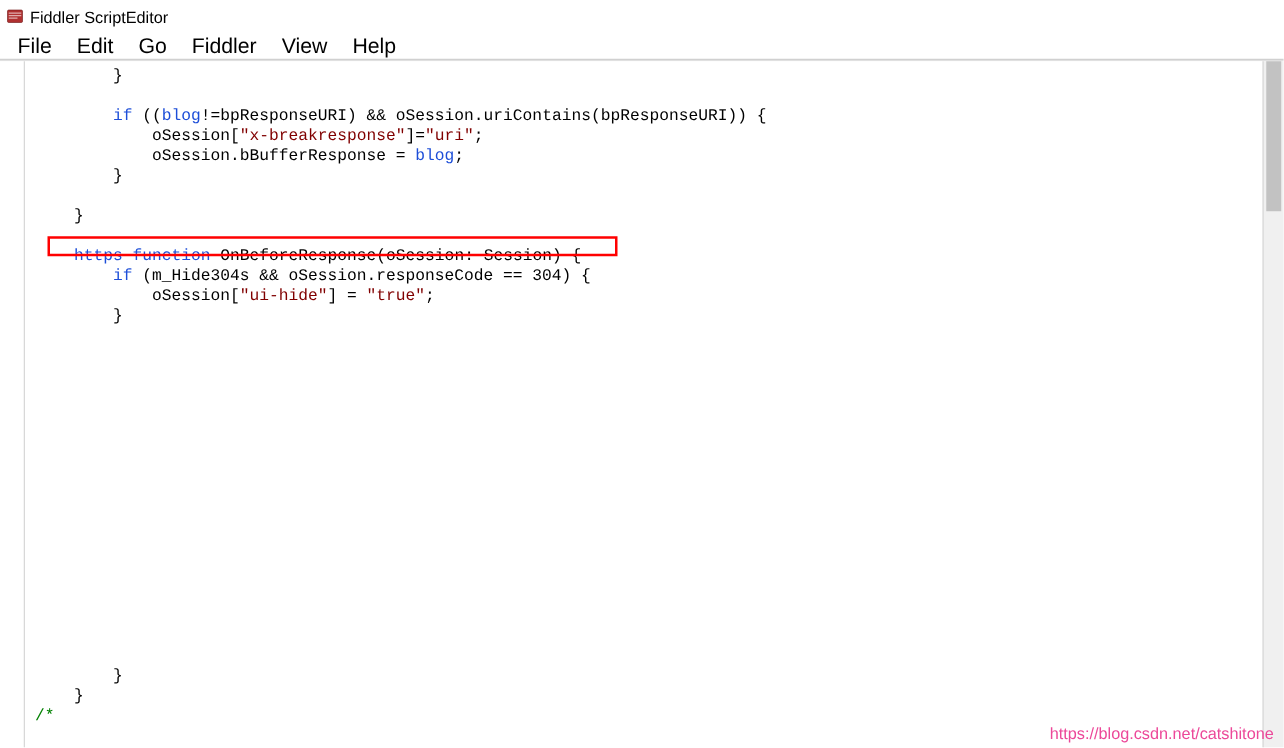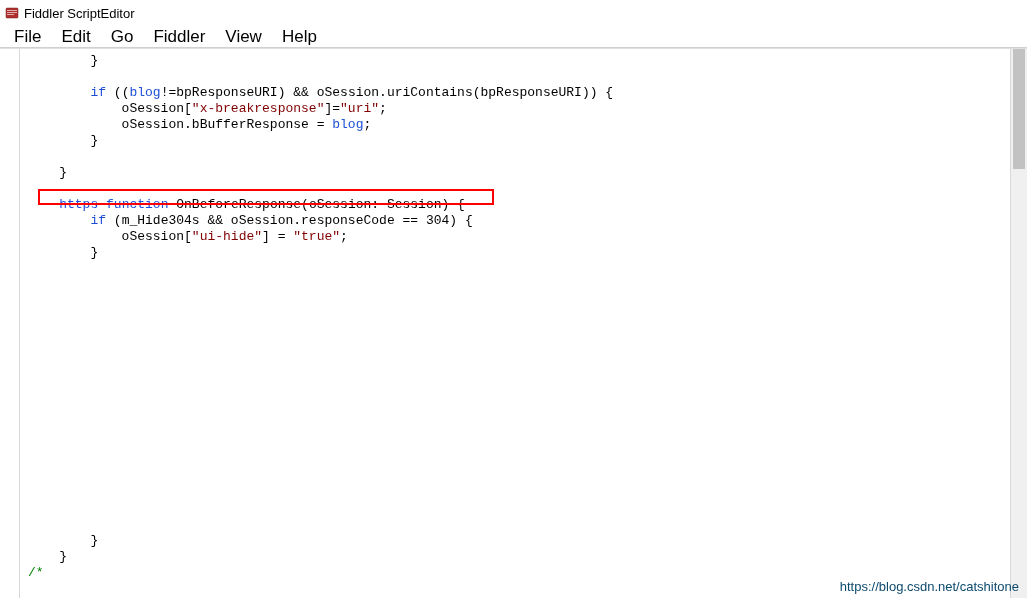--- a/index.html
+++ b/index.html
@@ -89,21 +89,21 @@
     .com { color: #008000; }
     .hl-box {
       position: absolute;
       border: 2px solid #ff0000;
       pointer-events: none;
     }
     .watermark {
       position: absolute;
       right: 8px;
       bottom: 4px;
-      color: #0c4a6e;
+      color: #ec4899;
       font-size: 13px;
       font-family: Tahoma, sans-serif;
     }
   </style>
 </head>
 <body>
 
 <div class="title-bar">
   <span class="app-icon">
     <svg viewBox="0 0 16 16">

